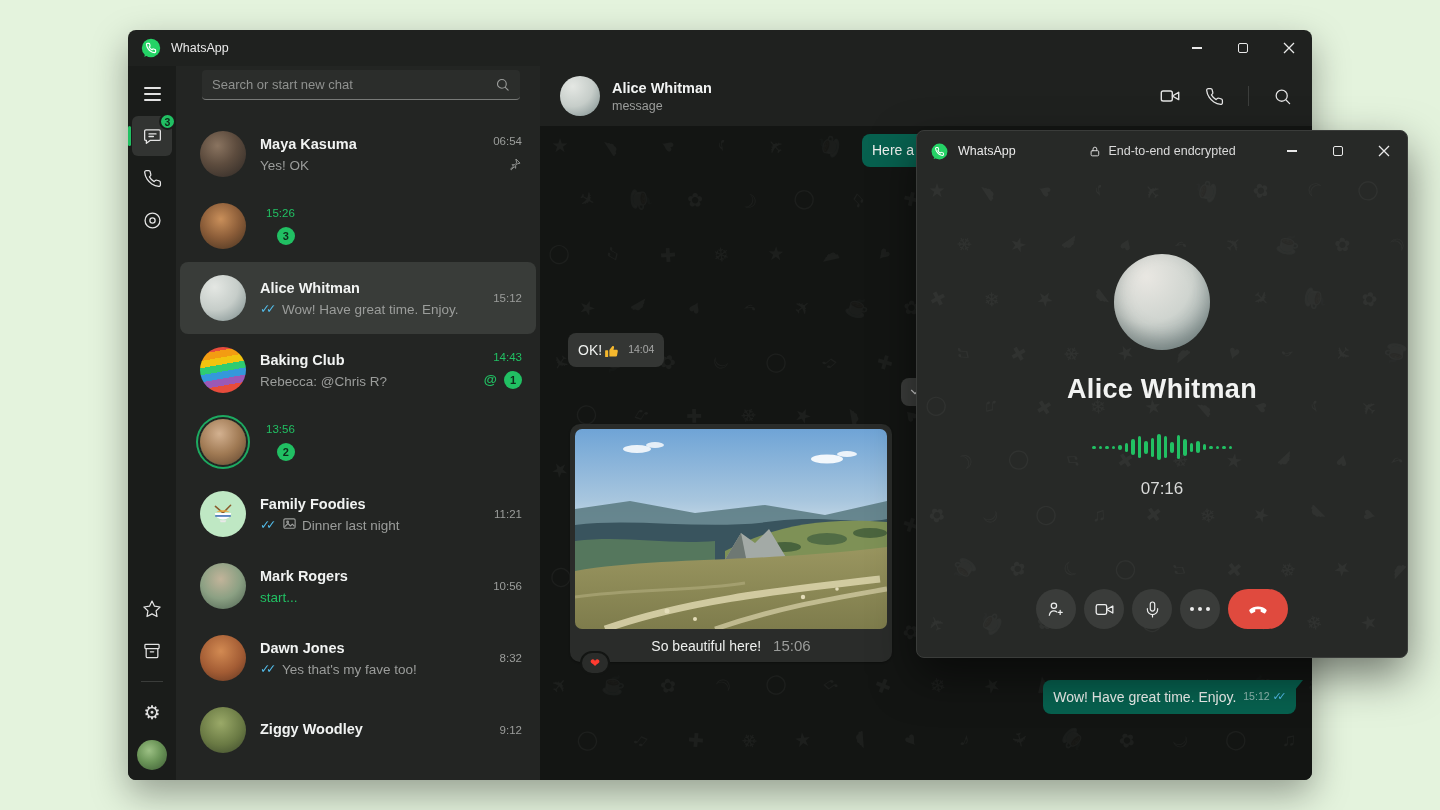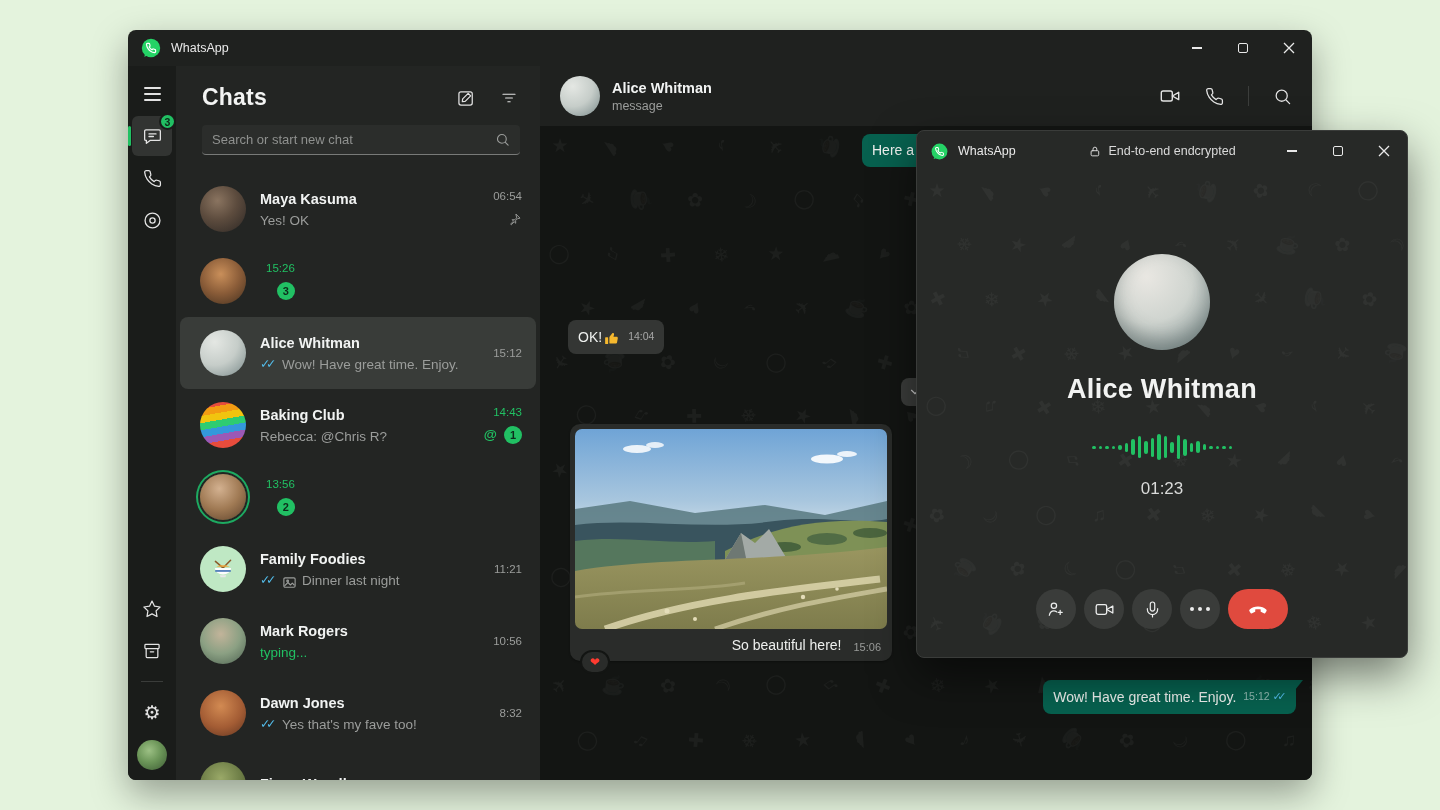--- a/index.html
+++ b/index.html
@@ -49,21 +49,21 @@
   .av-jason{background:radial-gradient(circle at 45% 35%,#c98f5a 0%,#8a5c38 50%,#43301f 100%)}
   .av-alice{background:radial-gradient(120% 120% at 32% 26%,#e4e7e3 0%,#c6cdc9 42%,#8e9c9b 72%,#5d6c6e 100%)}
   .av-cake{background:repeating-linear-gradient(170deg,#e74c3c 0 7px,#f39c12 7px 14px,#f1c40f 14px 21px,#2ecc71 21px 28px,#3498db 28px 35px,#9b59b6 35px 42px,#e74c3c 42px 49px)}
   .av-stasa{background:radial-gradient(circle at 42% 32%,#d3b190 0%,#a07a54 50%,#5c412b 100%)}
   .av-foodies{background:#bfe8c4}
   .av-mark{background:radial-gradient(circle at 45% 35%,#c2b49a 0%,#8ba083 50%,#4c6150 100%)}
   .av-dawn{background:radial-gradient(circle at 45% 35%,#d28a52 0%,#a35c34 55%,#5e3420 100%)}
   .av-ziggy{background:radial-gradient(circle at 45% 35%,#9aa968 0%,#6a7a44 55%,#39452a 100%)}
   .chat-mid{flex:1;min-width:0}
   .chat-name{color:#f1f3f2;font-size:14.5px;font-weight:700;line-height:20px;white-space:nowrap;overflow:hidden}
-  .chat-preview{color:#9b9d9b;font-size:13.5px;line-height:19px;margin-top:2px;display:flex;align-items:flex-end;gap:5px;white-space:nowrap;overflow:hidden}
+  .chat-preview{color:#9b9d9b;font-size:13.5px;line-height:19px;margin-top:2px;display:flex;align-items:flex-start;gap:5px;white-space:nowrap;overflow:hidden}
   .chat-preview.typing{color:#21c063}
   .ticks{color:#53bdeb;font-size:12.5px;letter-spacing:-4.5px;padding-right:5px;flex:0 0 auto}
   .chat-right{display:flex;flex-direction:column;align-items:flex-end;gap:7px;margin-left:6px;flex:0 0 auto}
   .chat-time{font-size:11.5px;color:#9b9d9b;line-height:13px}
   .chat-time.unread{color:#21c063}
   .meta-row{display:flex;align-items:center;gap:7px;height:18px;color:#9b9d9b}
   .badge{min-width:18px;height:18px;border-radius:9px;background:#21c063;color:#0e2b1b;font-size:11px;font-weight:700;
     display:flex;align-items:center;justify-content:center;padding:0 5px}
   .mention{color:#21c063;font-size:13.5px;font-weight:700;line-height:18px}
 
@@ -82,23 +82,23 @@
   .msg{position:absolute;border-radius:8px;font-size:14px;color:#eef0ee;display:flex;align-items:flex-end;gap:7px;padding:7px 10px;line-height:19px;white-space:nowrap}
   .msg.in{background:#343634}
   .msg.out{background:#07614f;border-top-right-radius:0}
   .msg.out::after{content:"";position:absolute;top:0;right:-7px;width:0;height:0;border-top:10px solid #07614f;border-right:8px solid transparent}
   .msg-time{font-size:10.5px;color:rgba(255,255,255,.55);padding-bottom:1px;display:flex;align-items:center;gap:3px}
   .msg .ticks{font-size:11px;padding-right:4px}
   .thumb-icon{width:17px;height:17px;margin:0 1px -2px 1px}
 
   .img-msg{position:absolute;left:30px;top:298px;width:322px;background:#2a2c2a;border-radius:10px;padding:5px;box-shadow:0 1px 2px rgba(0,0,0,.3)}
   .img-wrap{width:312px;height:200px;border-radius:7px;overflow:hidden;display:block}
-  .img-caption-row{display:flex;align-items:flex-end;justify-content:flex-end;padding:8px 6px 3px 6px}
+  .img-caption-row{display:flex;align-items:flex-end;justify-content:center;padding:8px 6px 3px 6px}
   .img-caption{color:#eef0ee;font-size:14px}
-  .img-time{color:#9a9c9a;font-size:11px;padding-left:12px}
+  .img-time{color:#9a9c9a;font-size:15px;padding-left:12px}
   .reaction-pill{position:absolute;left:10px;bottom:-13px;background:#2a2c2a;border:2px solid #131513;border-radius:13px;
     padding:2px 8px;font-size:12px;color:#ff3b30;line-height:16px}
 
   .scroll-btn{position:absolute;left:361px;top:252px;width:28px;height:28px;border-radius:8px;background:#3c3e3c;
     color:#cfcfcf;display:flex;align-items:center;justify-content:center}
 
   .composer{height:44px;background:#1e201e;display:flex;align-items:center;padding:0 22px;gap:20px;flex:0 0 auto;color:#d5d5d5}
   .composer-input{flex:1;color:#8a8c8a;font-size:14px;padding-left:16px}
 
   
@@ -197,36 +197,20 @@
           </svg>
         </div>
         <div class="rail-divider"></div>
         <div class="rail-btn">
             <span class="gear-glyph">⚙</span>
           </div>
         <div class="rail-avatar"></div>
       </nav>
 
       <aside class="panel">
-        <div class="panel-header">
-          <div class="panel-title">Chats</div>
-          <div class="panel-actions">
-            <span>
-              <svg width="20" height="20" viewBox="0 0 24 24" fill="none" stroke="currentColor" stroke-width="1.5" stroke-linecap="round" stroke-linejoin="round">
-                <rect x="3.5" y="4.5" width="16" height="16" rx="2.5"></rect>
-                  <path d="M14.6 6.4l3 3L11 16l-3.4.4.4-3.4z"></path>
-              </svg>
-            </span>
-            <span>
-              <svg width="18" height="18" viewBox="0 0 24 24" stroke="currentColor" stroke-width="1.6" stroke-linecap="round">
-                <path d="M4 7h16M7.5 12h9M10.5 17h3"></path>
-              </svg>
-            </span>
-          </div>
-        </div>
         <div class="search-wrap">
           <span class="search-placeholder">Search or start new chat</span>
           <svg width="15" height="15" viewBox="0 0 24 24" fill="none" stroke="#9a9c9a" stroke-width="1.8" stroke-linecap="round">
             <circle cx="11" cy="11" r="7"></circle>
               <path d="M16.5 16.5L21 21"></path>
           </svg>
         </div>
         <div class="chat-list" id="chat-list">
             <div class="chat-row">
               <div class="avatar av-maya"></div>
@@ -318,21 +302,21 @@
               </div>
               <div class="chat-right">
                 <div class="chat-time">11:21</div>
               </div>
             </div>
             <div class="chat-row">
               <div class="avatar av-mark"></div>
               <div class="chat-mid">
                 <div class="chat-name">Mark Rogers</div>
                 <div class="chat-preview typing">
-                  <span>typing...</span>
+                  <span>start...</span>
                 </div>
               </div>
               <div class="chat-right">
                 <div class="chat-time">10:56</div>
               </div>
             </div>
             <div class="chat-row">
               <div class="avatar av-dawn"></div>
               <div class="chat-mid">
                 <div class="chat-name">Dawn Jones</div>
@@ -564,21 +548,21 @@
               <span class="pat-glyph" style="left: 567px; top: 594px; transform: rotate(191deg);">✿</span>
               <span class="pat-glyph" style="left: 621px; top: 594px; transform: rotate(248deg);">☾</span>
               <span class="pat-glyph" style="left: 675px; top: 594px; transform: rotate(305deg);">◯</span>
               <span class="pat-glyph" style="left: 729px; top: 594px; transform: rotate(2deg);">♫</span>
             </div>
 
           <div class="msg out" style="left:322px;top:8px;width:300px">
             <span>Here a</span>
           </div>
 
-          <div class="msg in" style="left:28px;top:194px">
+          <div class="msg in" style="left:28px;top:207px">
             <span style="display:flex;align-items:center">
               <span>OK!</span>
               <svg class="thumb-icon" viewBox="0 0 24 24">
                 <path fill="#f5b82e" d="M3.8 10.2h2.7c.4 0 .8.4.8.8v8c0 .4-.4.8-.8.8H3.8a.8.8 0 0 1-.8-.8v-8c0-.4.4-.8.8-.8zm5.2 9.6V10.6c0-.5.2-1 .5-1.4l3.6-4.6c.3-.4.9-.6 1.4-.4.8.3 1.3 1.2 1.1 2l-.8 3.2h4.4c1.1 0 1.9 1 1.7 2.1l-1.1 6.1c-.2.9-1 1.6-1.9 1.6H9.8c-.4 0-.8-.4-.8-.8z"></path>
               </svg>
             </span>
             <span class="msg-time">14:04</span>
           </div>
 
           <div class="img-msg">
@@ -796,21 +780,21 @@
           <i style="height: 24px;"></i>
           <i style="height: 17px;"></i>
           <i style="height: 9px;"></i>
           <i style="height: 12px;"></i>
           <i style="height: 6px;"></i>
           <i style="height: 3px;"></i>
           <i style="height: 3px;"></i>
           <i style="height: 3px;"></i>
           <i style="height: 3px;"></i>
         </div>
-      <div class="call-timer">01:23</div>
+      <div class="call-timer">07:16</div>
 
       <div class="call-controls">
         <div class="call-btn">
           <svg width="20" height="20" viewBox="0 0 24 24" fill="none" stroke="currentColor" stroke-width="1.5" stroke-linecap="round">
             <circle cx="9.5" cy="8" r="3.2"></circle>
               <path d="M4 19.5c.6-3.1 2.9-5.2 5.5-5.2 1.2 0 2.3.4 3.2 1.1"></path>
             <path d="M17 13.5v5M14.5 16h5"></path>
           </svg>
         </div>
         <div class="call-btn">

